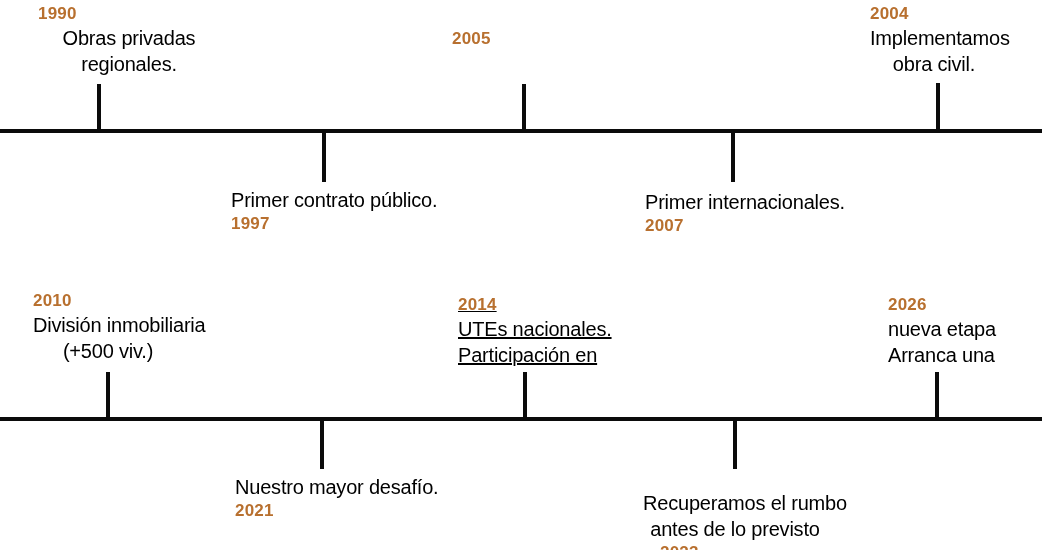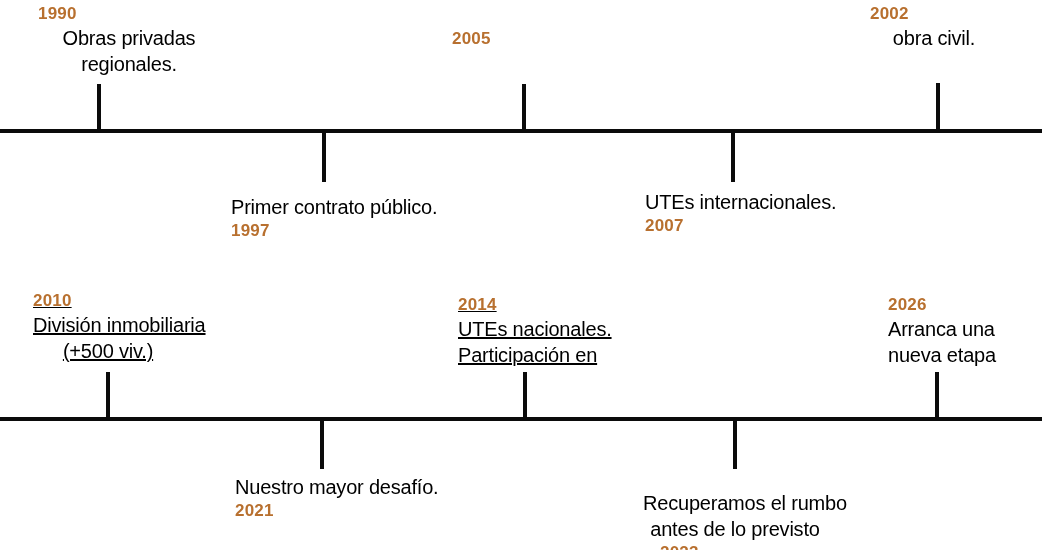--- a/index.html
+++ b/index.html
@@ -60,53 +60,54 @@
     <div class="label" style="left:38px; width:182px; top:3px;">
       <div class="year">1990</div>
       <div class="desc-line">Obras privadas</div>
       <div class="desc-line">regionales.</div>
     </div>
     <div class="tick" style="left:97px; top:84px; height:47px;"></div>
   </div>
 
   <div>
     <div class="tick" style="left:322px; top:131px; height:51px;"></div>
-    <div class="label" style="left:231px; width:190px; top:194px;">
+    <div class="label" style="left:231px; width:190px; top:187px;">
       <div class="desc-line">Primer contrato público.</div>
       <div class="year">1997</div>
     </div>
   </div>
 
   <div>
     <div class="label" style="left:452px; width:122px; top:28px;">
       <div class="year">2005</div>
     </div>
     <div class="tick" style="left:522px; top:84px; height:47px;"></div>
   </div>
 
   <div>
     <div class="tick" style="left:731px; top:131px; height:51px;"></div>
     <div class="label" style="left:645px; width:173px; top:189px;">
-      <div class="desc-line">UTEs internacionales.</div>
+      <div class="desc-line">Primer internacionales.</div>
       <div class="year">2007</div>
     </div>
   </div>
 
   <div>
     <div class="label" style="left:870px; width:128px; top:3px;">
-      <div class="year">2002</div>
+      <div class="year">2004</div>
+      <div class="desc-line">Implementamos</div>
       <div class="desc-line">obra civil.</div>
     </div>
     <div class="tick" style="left:936px; top:83px; height:48px;"></div>
   </div>
 
   <div id="bottom-line" class="timeline-line"></div>
 
   <div>
-    <div class="label" style="left:33px; width:150px; top:290px;text-decoration:underline;">
+    <div class="label" style="left:33px; width:150px; top:290px;">
       <div class="year">2010</div>
       <div class="desc-line">División inmobiliaria</div>
       <div class="desc-line">(+500 viv.)</div>
     </div>
     <div class="tick" style="left:106px; top:372px; height:47px;"></div>
   </div>
 
   <div>
     <div class="tick" style="left:320px; top:419px; height:50px;"></div>
     <div class="label" style="left:235px; width:182px; top:474px;">
@@ -129,19 +130,19 @@
     <div class="label" style="left:643px; width:184px; top:490px;">
       <div class="desc-line">Recuperamos el rumbo</div>
       <div class="desc-line">antes de lo previsto</div>
       <div class="year" style="margin-left:17px;">2023</div>
     </div>
   </div>
 
   <div>
     <div class="label" style="left:888px; width:98px; top:294px;">
       <div class="year">2026</div>
+      <div class="desc-line">nueva etapa</div>
       <div class="desc-line">Arranca una</div>
-      <div class="desc-line">nueva etapa</div>
     </div>
     <div class="tick" style="left:935px; top:372px; height:47px;"></div>
   </div>
 
 </div>
 
 </body></html>

